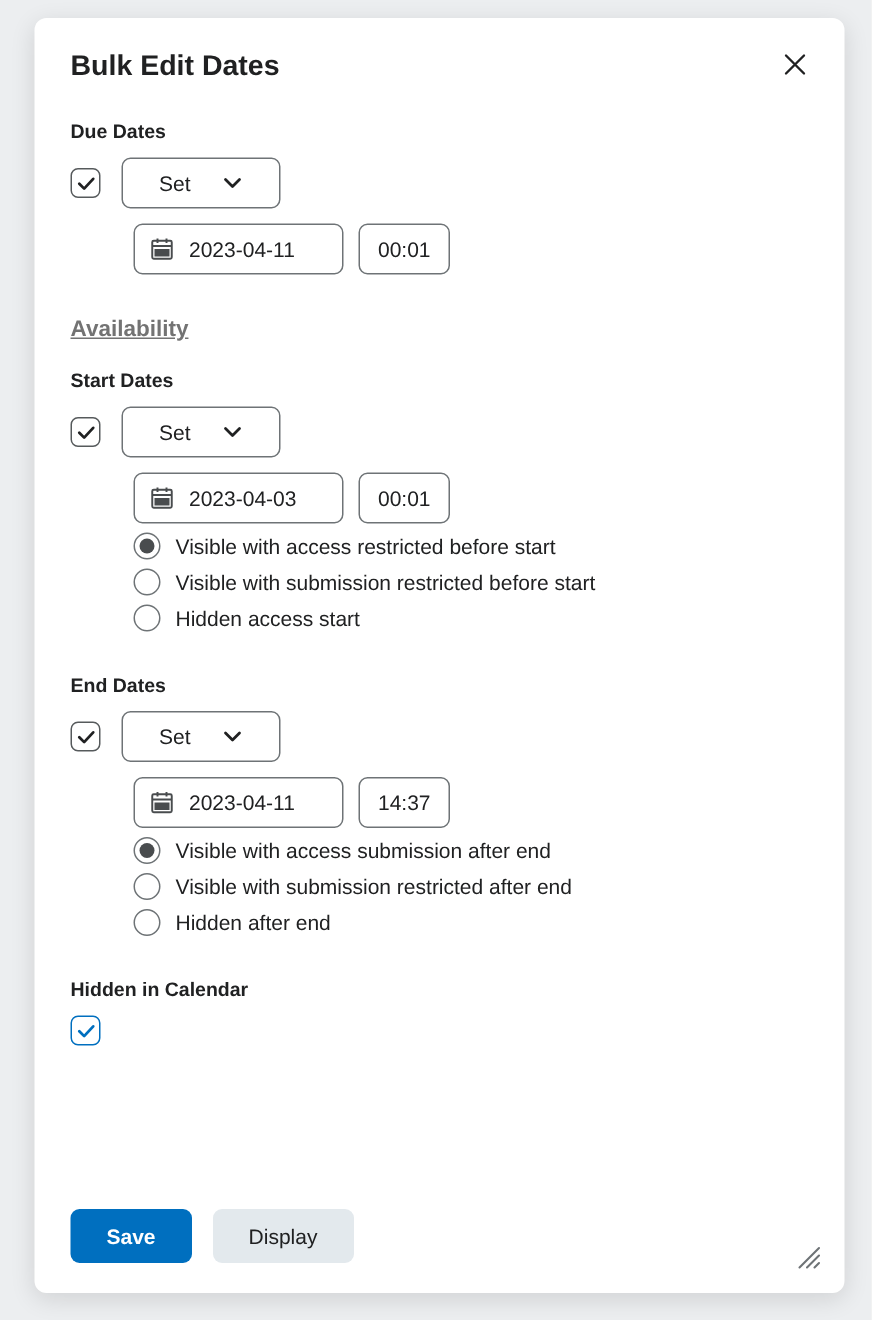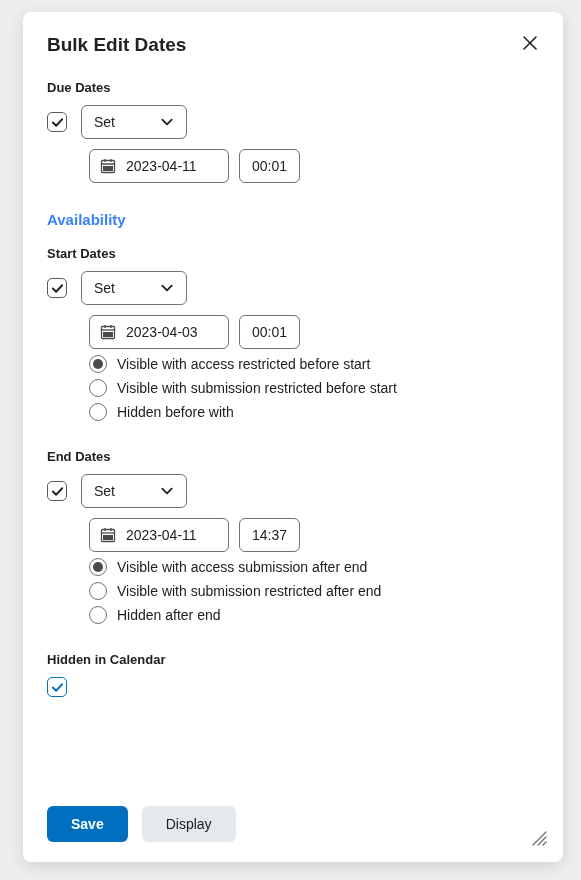--- a/index.html
+++ b/index.html
@@ -15,32 +15,32 @@
     overflow: hidden;
   }
   .dialog-header {
     display: flex; justify-content: space-between; align-items: flex-start;
     margin-bottom: 24px;
   }
   .dialog-title { font-size: 19px; font-weight: 700; color: #202122; margin: 0; }
   .close-btn { width: 18px; height: 18px; cursor: pointer; display:flex; align-items:center; justify-content:center; color:#202122; }
   .close-btn svg { width: 14px; height: 14px; }
   .section-label { font-size: 13px; font-weight: 600; color: #202122; margin-bottom: 10px; }
-  .section-heading { font-size: 15px; font-weight: 700; color: #3b82f6; margin: 28px 0 18px 0; }
+  .section-heading { font-size: 15px; font-weight: 700; color: #737373; margin: 28px 0 18px 0; text-decoration: underline; }
   .row { display: flex; align-items: center; gap: 14px; }
   .row-sub { margin-left: 42px; margin-top: 10px; display:flex; flex-direction:column; gap:6px; }
   .input-group { display:flex; gap:10px; }
   .checkbox {
     width: 20px; height: 20px; border: 1.5px solid #565a5c; border-radius: 5px;
     display:flex; align-items:center; justify-content:center; cursor:pointer; background:#fff;
   }
   .checkbox.brand { border-color:#006fbf; }
   .checkbox svg { width:13px; height:13px; }
   .select {
-    border: 1px solid #6e7376; border-radius: 6px; padding: 8px 12px;
+    border: 1px solid #6e7376; border-radius: 6px; padding: 8px 24px;
     display:flex; align-items:center; justify-content:space-between;
     min-width: 106px; cursor:pointer; font-size:14px; color:#202122; background:#fff;
   }
   .select.wide { min-width: 204px; }
   .select .chevron { width:14px; height:14px; display:inline-flex; align-items:center; }
   .date-input {
     border: 1px solid #6e7376; border-radius: 6px; padding: 8px 10px;
     display:flex; align-items:center; gap:10px; font-size:14px; color:#202122; background:#fff;
     min-width: 140px;
   }
@@ -152,21 +152,21 @@
         <div class="radio-row">
           <div class="radio checked"></div>
           <span>Visible with access restricted before start</span>
         </div>
         <div class="radio-row">
           <div class="radio"></div>
           <span>Visible with submission restricted before start</span>
         </div>
         <div class="radio-row">
           <div class="radio"></div>
-          <span>Hidden before with</span>
+          <span>Hidden access start</span>
         </div>
       </div>
     </div>
 
     <div class="block">
       <div class="section-label">End Dates</div>
       <div class="row">
         <div class="checkbox">
           <svg viewBox="0 0 14 14">
               <path d="M2 7 L5.5 10.5 L12 3.5" stroke="#202122" stroke-width="2" fill="none" stroke-linecap="round" stroke-linejoin="round"></path>

